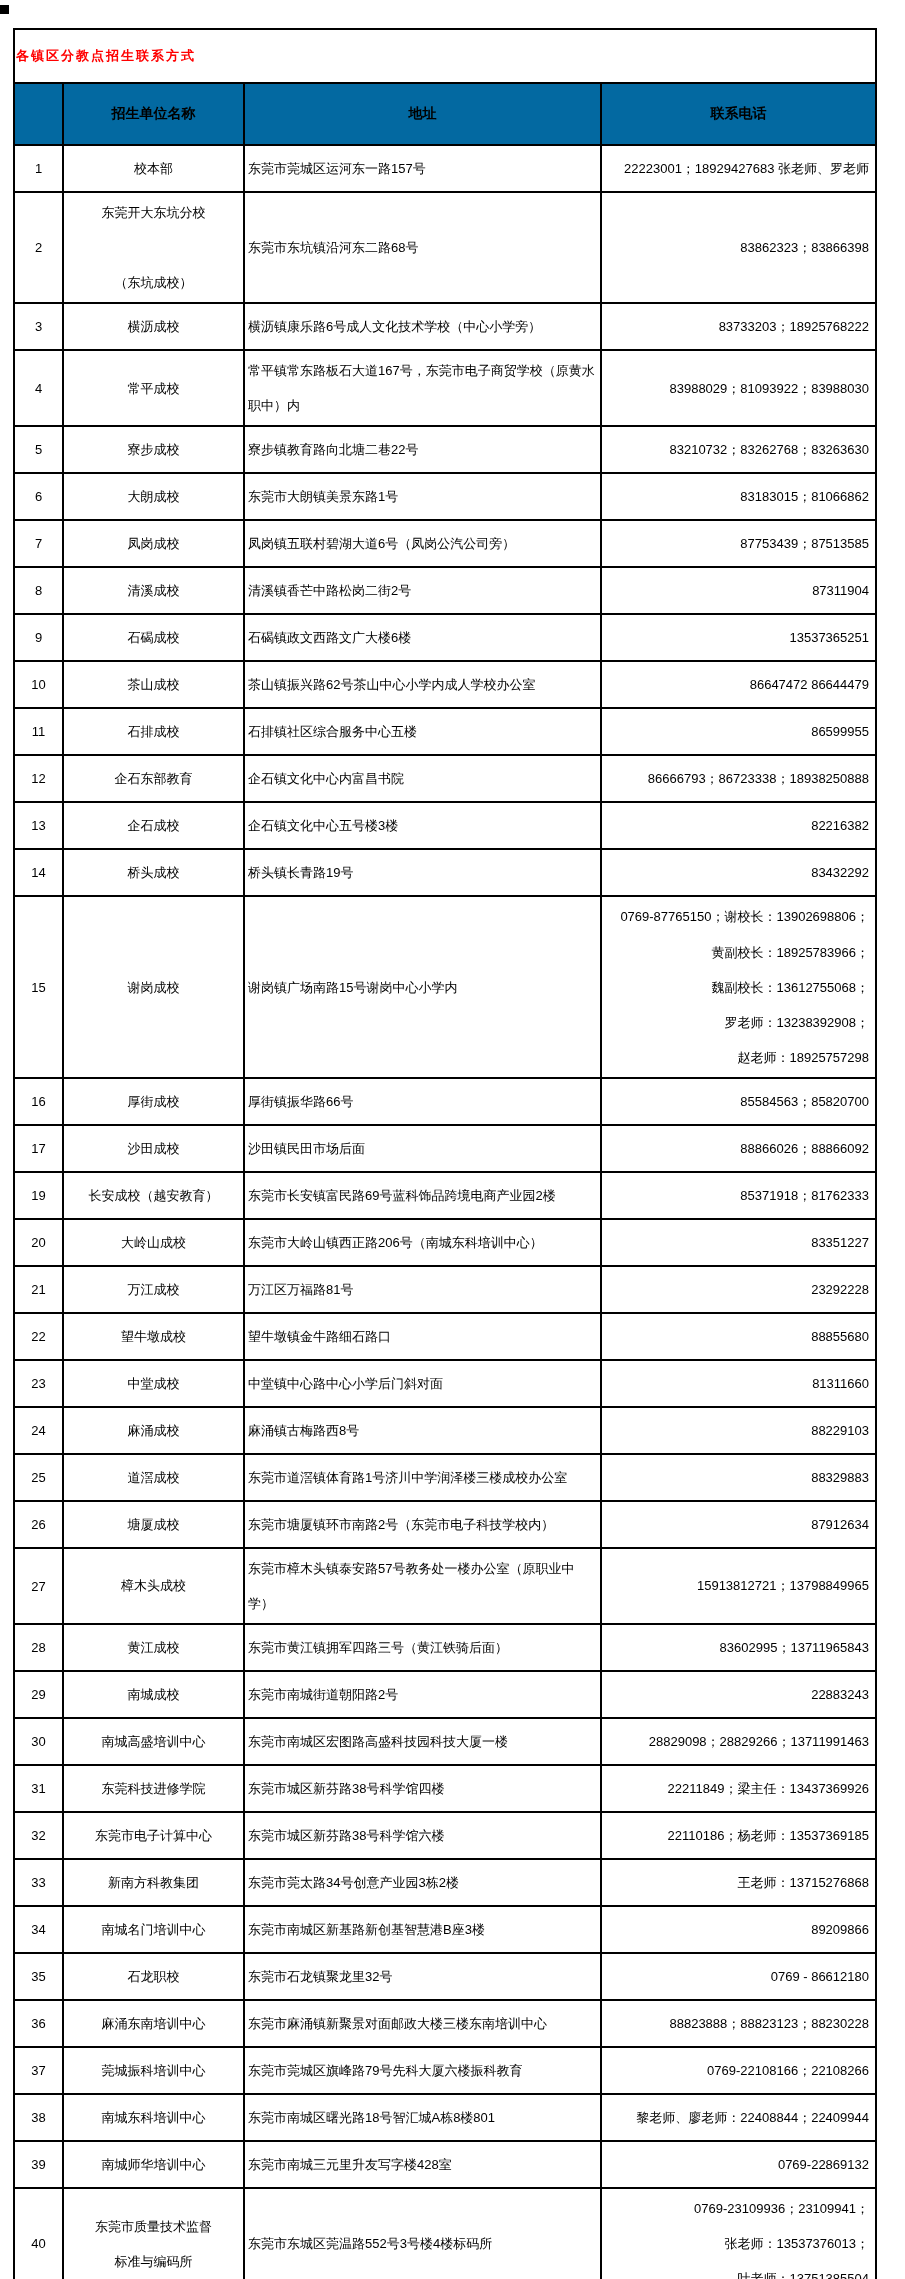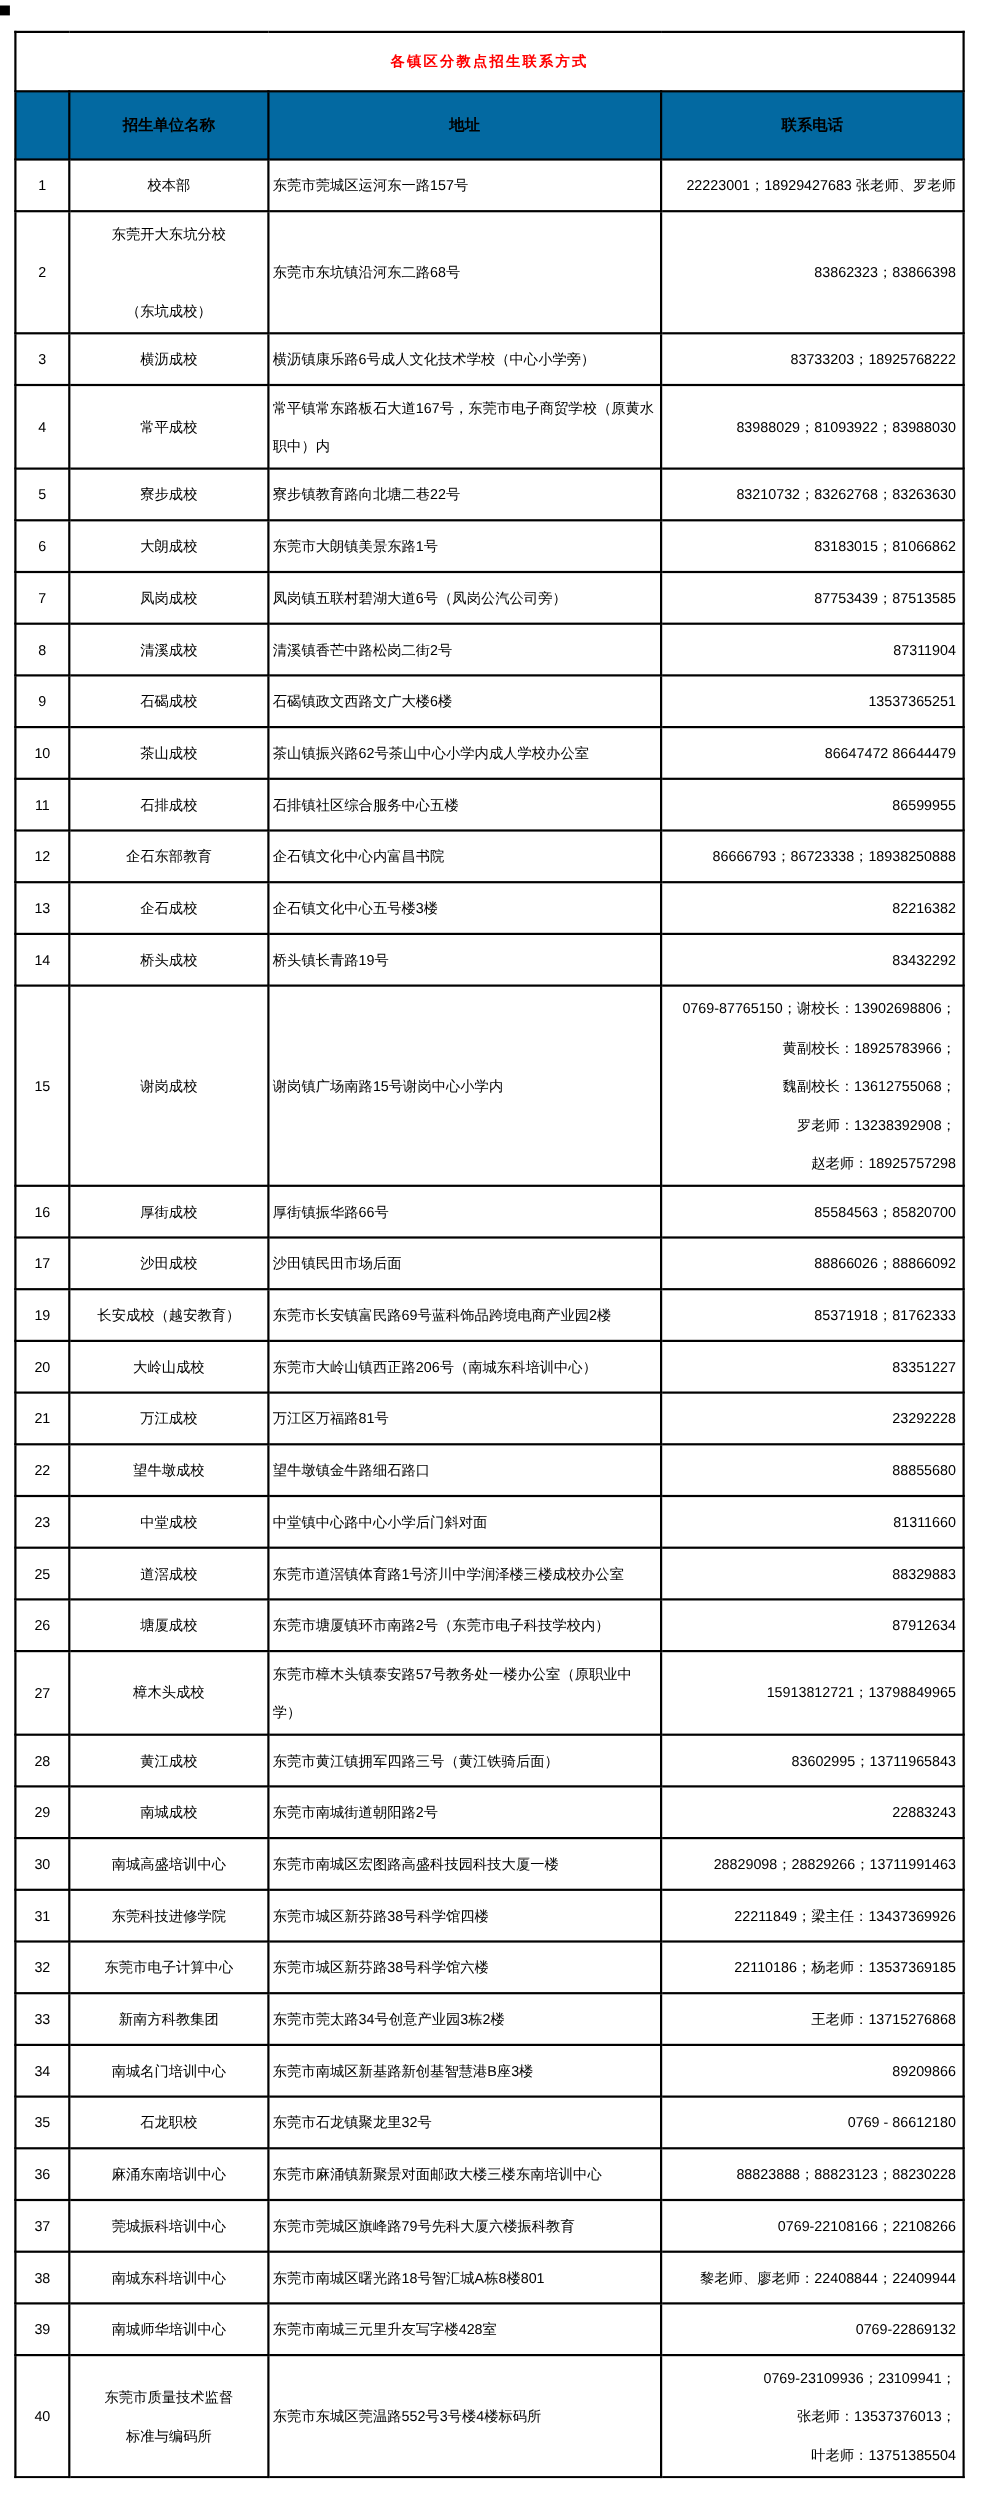--- a/index.html
+++ b/index.html
@@ -20,21 +20,21 @@
   table.contact td, table.contact th{
     border:2px solid #000;
     font-size:13px;
     vertical-align:middle;
     word-break:break-all;
   }
   td.title-cell{
     color:#ff0000;
     font-weight:bold;
     font-size:25px;
-    text-align:center;
+    text-align:left;
     height:50px;
     letter-spacing:2px;
   }
   tr.header-row th{
     font-size:14px;
     font-weight:bold;
     text-align:center;
     height:58px;
     background:#0369a1;
   }
@@ -216,20 +216,26 @@
           <td class="address">望牛墩镇金牛路细石路口</td>
           <td class="phone">88855680</td>
         </tr>
         <tr>
           <td class="no">23</td>
           <td class="name">中堂成校</td>
           <td class="address">中堂镇中心路中心小学后门斜对面</td>
           <td class="phone">81311660</td>
         </tr>
         <tr>
+          <td class="no">24</td>
+          <td class="name">麻涌成校</td>
+          <td class="address">麻涌镇古梅路西8号</td>
+          <td class="phone">88229103</td>
+        </tr>
+        <tr>
           <td class="no">25</td>
           <td class="name">道滘成校</td>
           <td class="address">东莞市道滘镇体育路1号济川中学润泽楼三楼成校办公室</td>
           <td class="phone">88329883</td>
         </tr>
         <tr>
           <td class="no">26</td>
           <td class="name">塘厦成校</td>
           <td class="address">东莞市塘厦镇环市南路2号（东莞市电子科技学校内）</td>
           <td class="phone">87912634</td>

